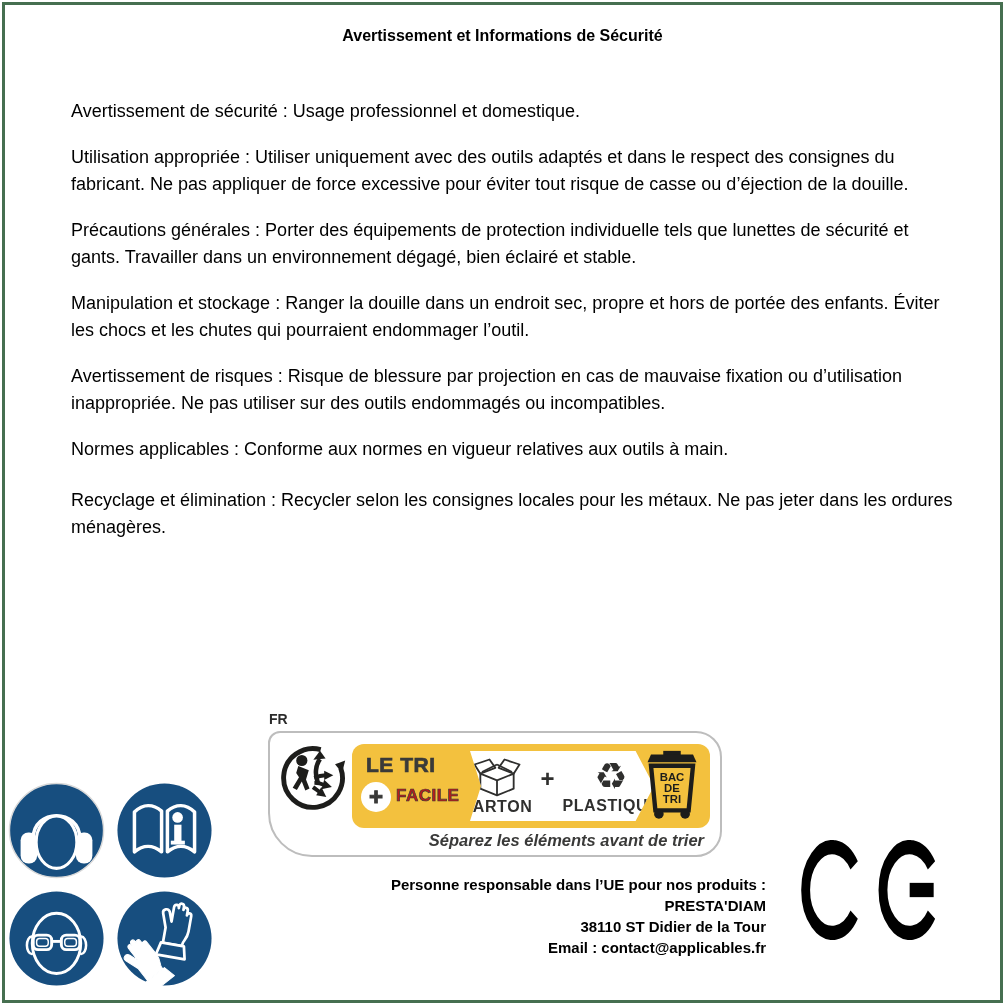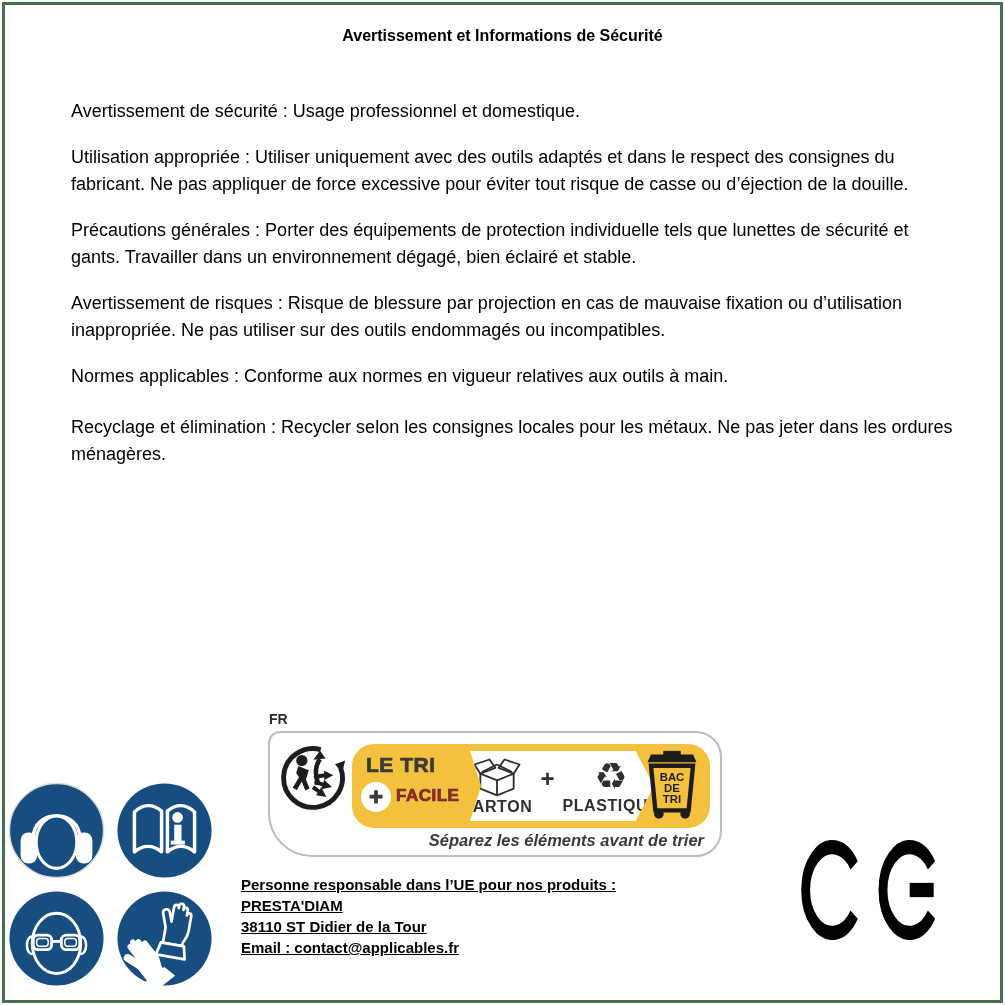--- a/index.html
+++ b/index.html
@@ -19,21 +19,21 @@
   .icons-grid { position:absolute; left:8px; top:782px; width:210px;
                 display:grid; grid-template-columns:97px 97px; grid-gap:11px; }
   .icons-grid svg { display:block; }
 
   
   .fr-label { position:absolute; left:269px; top:711px; font-size:14px; font-weight:bold; color:#2b2b2b; }
   .infotri-box { position:absolute; left:268px; top:731px; width:454px; height:126px;
                  background:#fff; border:2px solid #bdbdbd; border-radius:12px 26px 26px 44px; }
   .triman { position:absolute; left:8px; top:10px; }
   .band { position:absolute; left:82px; top:11px; width:358px; height:84px;
-          background:#F3C13E; border-radius:22px; }
+          background:#F3C13E; border-radius:12px; }
   .tri-line1 { position:absolute; left:14px; top:9px; font-size:21px; font-weight:bold;
                color:#3A3A39; letter-spacing:.5px; -webkit-text-stroke:.7px #3A3A39; }
   .plus-badge { position:absolute; left:9px; top:38px; width:30px; height:30px; border-radius:50%;
                 background:#fff; display:flex; align-items:center; justify-content:center;
                 font-size:24px; font-weight:bold; color:#3A3A39; -webkit-text-stroke:1px #3A3A39; }
   .tri-line2 { position:absolute; left:44px; top:42px; font-size:17px; font-weight:bold;
                color:#b91c1c; letter-spacing:.5px; -webkit-text-stroke:.7px #3A3A39; }
   .white-chevron { position:absolute; left:118px; top:7px; width:184px; height:70px; background:#fff;
                    clip-path:polygon(0% 0%, 90% 0%, 100% 50%, 90% 100%, 0% 100%, 6% 50%);
                    display:flex; align-items:center; justify-content:center;
@@ -41,37 +41,38 @@
   .material { display:flex; flex-direction:column; align-items:center; gap:1px; }
   .material-label { font-size:16px; font-weight:bold; color:#2f2f2e; letter-spacing:.6px; }
   .material-plus { font-size:24px; font-weight:bold; color:#2f2f2e; margin:0 1px 14px 1px; }
   .recycle-glyph { font-family:"DejaVu Sans", sans-serif; font-size:37px; line-height:38px; color:#2f2f2e; }
   .bin { position:absolute; right:10px; top:5px; }
   .bin text { font-family:"Liberation Sans", sans-serif; font-weight:bold; }
   .band-caption { position:absolute; right:16px; top:98px; font-size:16.5px; font-style:italic;
                   font-weight:bold; color:#3A3A39;text-align:right; }
 
   
-  .responsible { position:absolute; left:241px; top:874px; width:525px; text-align:left;
-                 font-size:15px; font-weight:bold; line-height:21px;text-decoration:underline; }
+  .responsible { position:absolute; left:241px; top:874px; width:525px; text-align:right;
+                 font-size:15px; font-weight:bold; line-height:21px; }
 
   .ce { position:absolute; left:799px; top:840px; }
 </style>
 </head>
 <body>
 
 <div class="page">
   <div class="border-frame"></div>
 
   <div class="doc-title">Avertissement et Informations de Sécurité</div>
 
   <div class="content">
     <p>Avertissement de sécurité : Usage professionnel et domestique.</p>
     <p>Utilisation appropriée : Utiliser uniquement avec des outils adaptés et dans le respect des consignes du fabricant. Ne pas appliquer de force excessive pour éviter tout risque de casse ou d’éjection de la douille.</p>
     <p>Précautions générales : Porter des équipements de protection individuelle tels que lunettes de sécurité et gants. Travailler dans un environnement dégagé, bien éclairé et stable.</p>
+    <p>Manipulation et stockage : Ranger la douille dans un endroit sec, propre et hors de portée des enfants. Éviter les chocs et les chutes qui pourraient endommager l’outil.</p>
     <p>Avertissement de risques : Risque de blessure par projection en cas de mauvaise fixation ou d’utilisation inappropriée. Ne pas utiliser sur des outils endommagés ou incompatibles.</p>
     <p>Normes applicables : Conforme aux normes en vigueur relatives aux outils à main.</p>
     <p>Recyclage et élimination : Recycler selon les consignes locales pour les métaux. Ne pas jeter dans les ordures ménagères.</p>
   </div>
 
   <div class="icons-grid">
 
     <svg width="97" height="97" viewBox="0 0 100 100">
       <circle cx="50" cy="50" r="48.5" fill="#174E7F" stroke="#d9d9d9" stroke-width="1.5"></circle>
       <path d="M26,58 C26,27 74,27 74,58" fill="none" stroke="#fff" stroke-width="3.6"></path>

